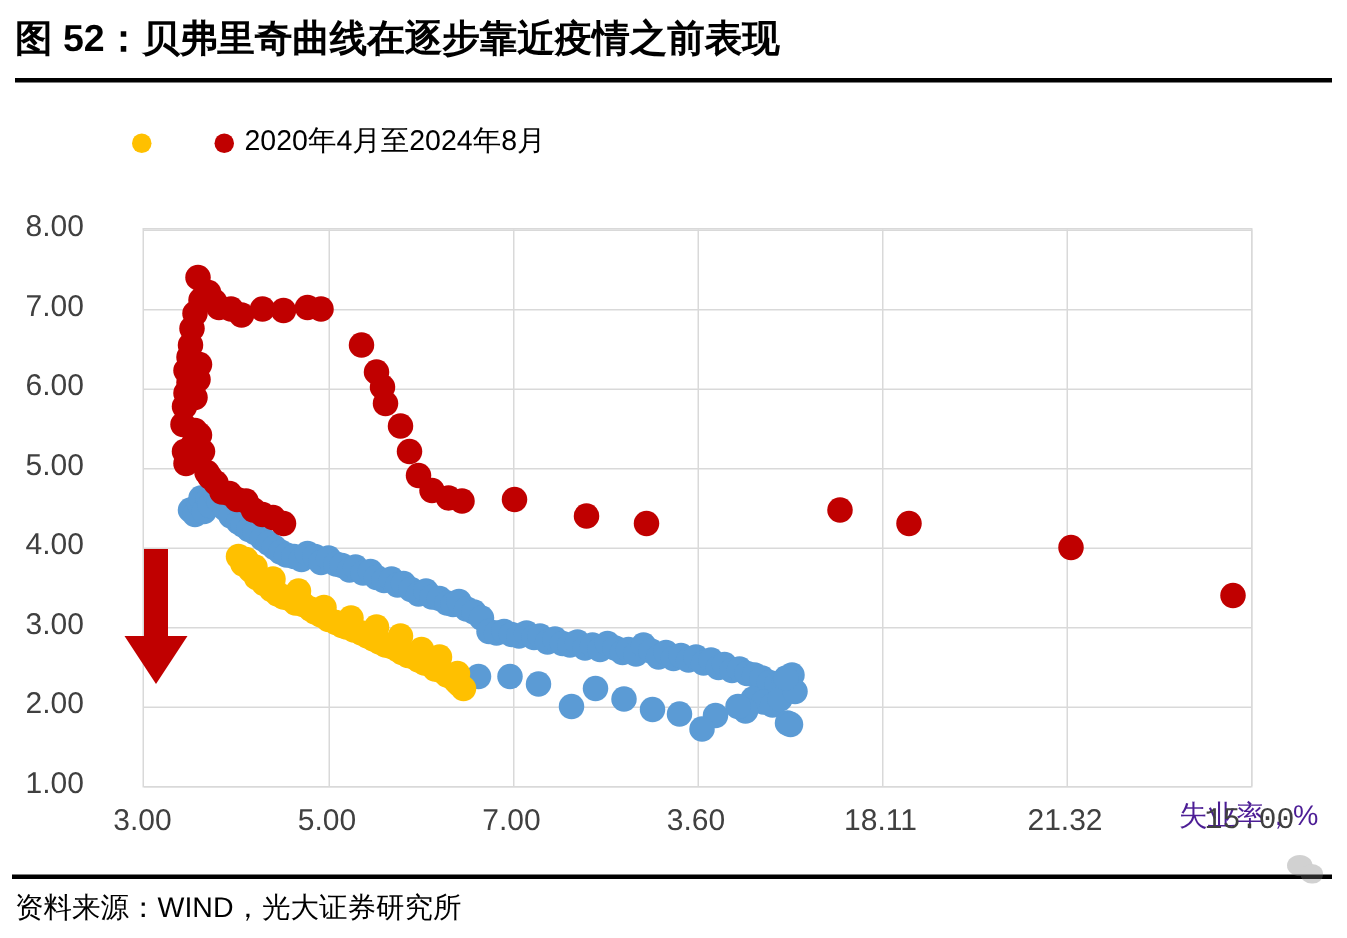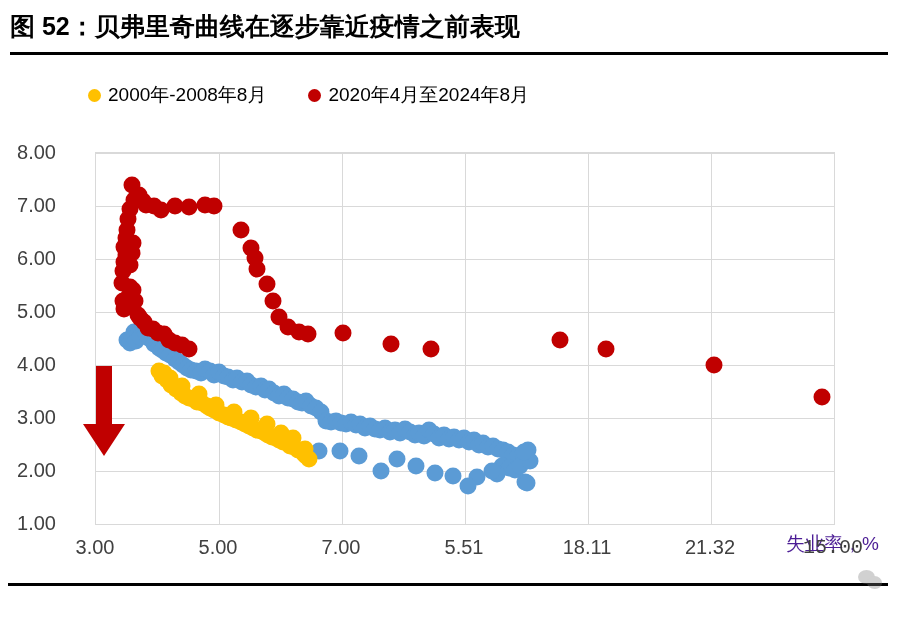--- a/index.html
+++ b/index.html
@@ -208,21 +208,20 @@
 <div id="figure">
 
   <div class="title-bar">
     <div class="title-text">图 52：贝弗里奇曲线在逐步靠近疫情之前表现</div>
     <div class="title-rule"></div>
   </div>
 
   <div class="legend">
     <div class="legend-item">
       <span class="legend-dot" style="background: rgb(255, 192, 0);"></span>
-      <span class="legend-label">2000年-2008年8月</span>
     </div>
     <div class="legend-item">
       <span class="legend-dot" style="background: rgb(192, 0, 0);"></span>
       <span class="legend-label">2020年4月至2024年8月</span>
     </div>
   </div>
 
   <div class="plot-wrap">
     <div class="axis-title-y">职位空缺率，%</div>
     <div class="plot-area" id="plot-area">
@@ -468,27 +467,28 @@
       <div class="ytick" style="top: 352px;">2.00</div>
       <div class="ytick" style="top: 299px;">3.00</div>
       <div class="ytick" style="top: 246px;">4.00</div>
       <div class="ytick" style="top: 193px;">5.00</div>
       <div class="ytick" style="top: 140px;">6.00</div>
       <div class="ytick" style="top: 87px;">7.00</div>
       <div class="ytick" style="top: 34px;">8.00</div>
       <div class="xtick" style="left: 95px;">3.00</div>
       <div class="xtick" style="left: 218px;">5.00</div>
       <div class="xtick" style="left: 341px;">7.00</div>
-      <div class="xtick" style="left: 464px;">5.51</div>
+      <div class="xtick" style="left: 464px;">3.60</div>
       <div class="xtick" style="left: 587px;">18.11</div>
       <div class="xtick" style="left: 710px;">21.32</div>
       <div class="xtick" style="left: 833px; font-family: Liberation Mono, monospace;">15.00</div>
     </div>
 
   <div class="footer-rule"></div>
+  <div class="footer-src">资料来源：WIND，光大证券研究所</div>
   <div class="watermark">
     <span class="wm-logo">
         <i class="b1"></i>
         <i class="b2"></i>
       </span>
   </div>
 
 </div>
 
 </body></html>

